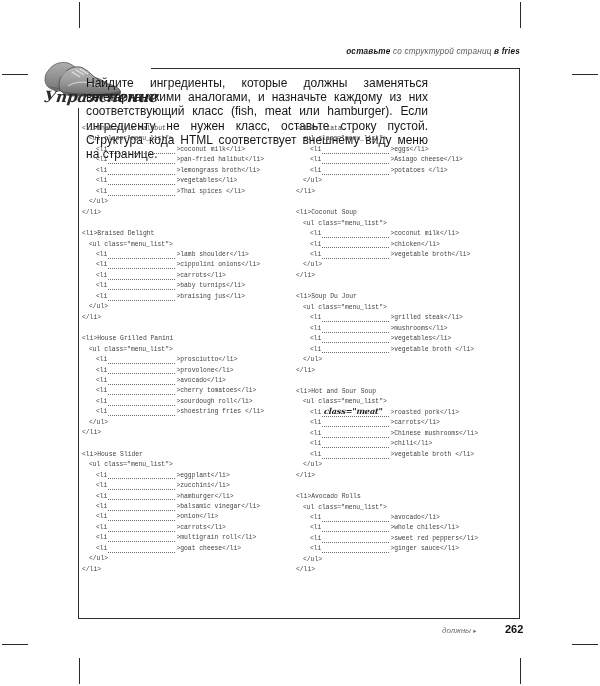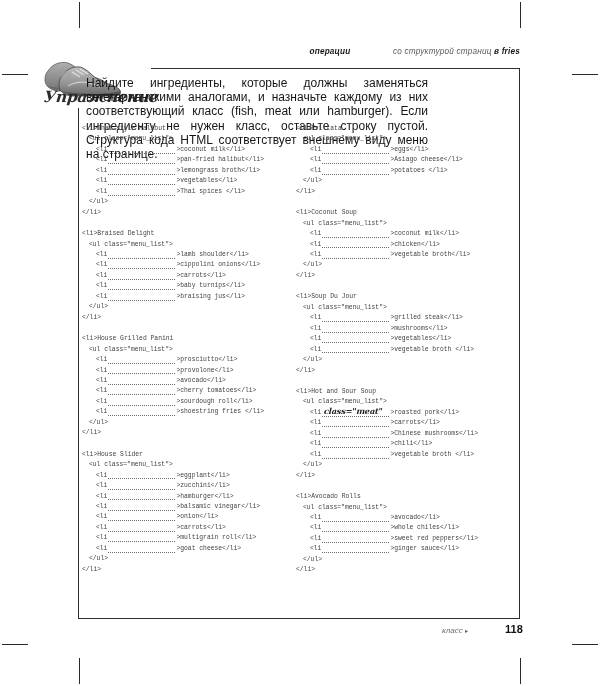--- a/index.html
+++ b/index.html
@@ -36,21 +36,21 @@
     position: absolute;
     right: 80px;
     top: 47px;
     font-size: 8.2px;
     font-style: italic;
     letter-spacing: .2px;
     white-space: nowrap;
     color: #171717;
   }
   .running-head .b { font-weight: bold; }
-  .running-head .m { color: #5a5a5a; font-weight: normal; padding-left: 40px; }
+  .running-head .m { color: #5a5a5a; font-weight: normal; }
 
   
   .badge {
     position: absolute;
     left: 32px;
     top: 58px;
     width: 120px;
     height: 58px;
   }
   .shoe { position: absolute; left: 6px; top: 0px; opacity: .92; }
@@ -192,21 +192,21 @@
 
 <div class="crop v cm-tl-v"></div>
 <div class="crop h cm-tl-h"></div>
 <div class="crop v cm-tr-v"></div>
 <div class="crop h cm-tr-h"></div>
 <div class="crop v cm-bl-v"></div>
 <div class="crop h cm-bl-h"></div>
 <div class="crop v cm-br-v"></div>
 <div class="crop h cm-br-h"></div>
 
-<div class="running-head"><span class="b">операции</span><span class="m"> со структурой страниц </span><span class="b">в fries</span></div>
+<div class="running-head"><span class="b">оставьте</span><span class="m"> со структурой страниц </span><span class="b">в fries</span></div>
 
 <div class="exercise-box">
   <div class="notch"></div>
 </div>
 
 <div class="badge">
   <svg class="shoe" width="86" height="40" viewBox="0 0 86 40">
     <defs>
       <linearGradient id="sg" x1="0" y1="0" x2="0" y2="1">
         <stop offset="0%" stop-color="#b9b9b9"></stop>
@@ -332,14 +332,14 @@
         <div class="fill-row"><span class="tag-open">&lt;li</span><span class="blank"></span><span class="tag-rest">&gt;avocado&lt;/li&gt;</span></div>
         <div class="fill-row"><span class="tag-open">&lt;li</span><span class="blank"></span><span class="tag-rest">&gt;whole chiles&lt;/li&gt;</span></div>
         <div class="fill-row"><span class="tag-open">&lt;li</span><span class="blank"></span><span class="tag-rest">&gt;sweet red peppers&lt;/li&gt;</span></div>
         <div class="fill-row"><span class="tag-open">&lt;li</span><span class="blank"></span><span class="tag-rest">&gt;ginger sauce&lt;/li&gt;</span></div>
         <div class="code-line ind1">&lt;/ul&gt;</div>
         <div class="code-line">&lt;/li&gt;</div>
       </div>
     </div>
 </div>
 
-<div class="footer-next"><span>класс</span> <span class="arrow">▸</span></div>
-<div class="page-num">118</div>
+<div class="footer-next"><span>должны</span> <span class="arrow">▸</span></div>
+<div class="page-num">262</div>
 
 </body></html>

